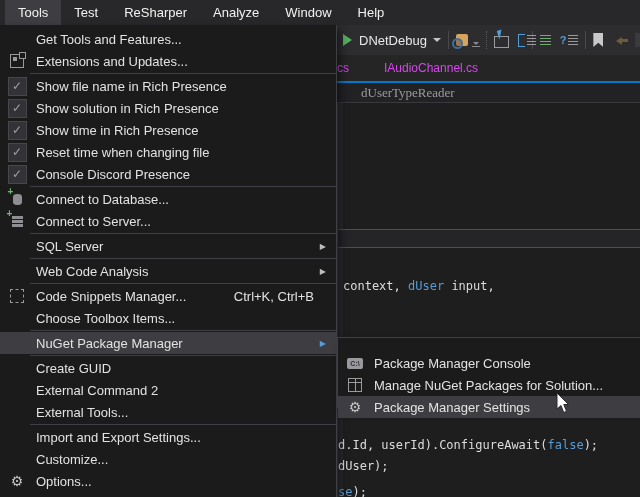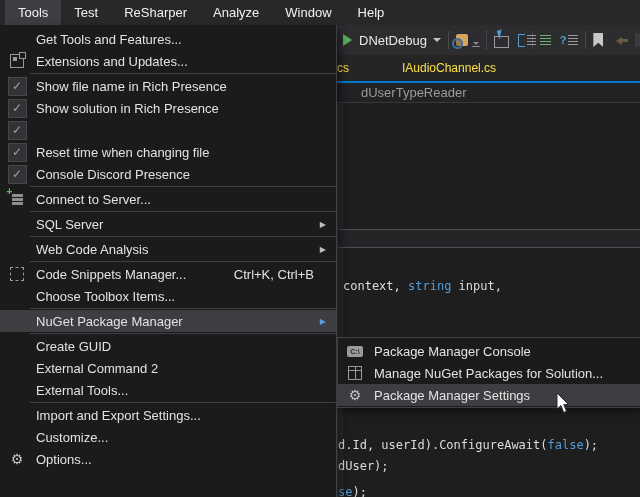--- a/index.html
+++ b/index.html
@@ -43,27 +43,27 @@
         clip-path:polygon(0 0,100% 0,100% 100%,50% 70%,0 100%);}
   .icon-bmprev{width:13px;height:12px;opacity:.4;position:relative;}
   .icon-bmprev::before{content:"";position:absolute;left:0;top:3px;width:0;height:0;
         border-right:6px solid #c9a34a;border-top:4px solid transparent;border-bottom:4px solid transparent;}
   .icon-bmprev::after{content:"";position:absolute;left:6px;top:5px;width:6px;height:3px;background:#c9a34a;}
   .edge-sliver{width:5px;height:14px;background:#4a4a4e;opacity:.5;margin-left:8px;}
 
   
   .tabrow{position:absolute;left:0;top:55px;width:640px;height:28px;background:#252526;
           border-bottom:2px solid #007acc;box-sizing:border-box;z-index:1;}
-  .tab{position:absolute;top:0;height:26px;display:flex;align-items:center;font-size:12px;color:#fde047;}
-  .tab1{left:337px;} .tab2{left:402px;} .tab3{left:545px;}
+  .tab{position:absolute;top:0;height:26px;display:flex;align-items:center;font-size:12px;color:#d946ef;}
+  .tab1{left:337px;} .tab2{left:384px;} .tab3{left:545px;}
 
   
   .navbar{position:absolute;left:0;top:83px;width:640px;height:20px;background:#222225;
           border-bottom:1px solid #39393d;box-sizing:border-box;z-index:1;}
-  .crumb{position:absolute;left:361px;top:2px;font-size:13px;color:#9b9b9b;}
+  .crumb{position:absolute;left:361px;top:2px;font-size:13px;color:#9b9b9b;font-family:Liberation Serif, serif;}
 
   
   .editor{position:absolute;left:0;top:103px;width:640px;height:394px;background:#1e1e1e;z-index:0;}
   .gutter{position:absolute;left:337px;top:103px;width:5px;height:394px;background:#2a2a2d;
           border-left:1px solid #3f3f44;}
   .fold-band{position:absolute;left:338px;top:229px;width:302px;height:17px;background:#252528;
           border-top:1px solid #4e4e54;border-bottom:1px solid #4e4e54;}
   .code{position:absolute;font-family:"DejaVu Sans Mono","Liberation Mono",monospace;
         font-size:12px;color:#dcdcdc;white-space:pre;}
   .kw{color:#569cd6;}
@@ -91,21 +91,21 @@
   .icon-db::before{content:"+";position:absolute;left:-5px;top:-8px;color:#67bd67;font-size:10px;font-weight:bold;}
   .icon-srv{position:relative;width:11px;height:11px;
         background:repeating-linear-gradient(#8f8f93 0 3px,transparent 3px 4px);}
   .icon-srv::before{content:"+";position:absolute;left:-5px;top:-8px;color:#67bd67;font-size:10px;font-weight:bold;}
   .icon-snip{width:12px;height:12px;border:1px dashed #9a9a9e;}
   .icon-gear{color:#c5c5c5;font-size:14px;line-height:1;}
 
   
   .submenu{position:absolute;left:337px;top:337px;width:303px;height:71px;background:#1b1b1c;
         border:1px solid #3f3f46;border-right:none;box-sizing:border-box;z-index:6;
-        box-shadow:4px 4px 8px rgba(0,0,0,.45);padding-top:2px;}
+        box-shadow:4px 4px 8px rgba(0,0,0,.45);padding-top:14px;}
   .srow{position:relative;height:22px;display:flex;align-items:center;padding-left:36px;
         font-size:13px;color:#e2e2e2;cursor:default;}
   .srow.hl{background:#3e3e42;}
   .icon-console{width:16px;height:11px;background:#9a9a9e;border-radius:2px;color:#2b2b2e;
         font-size:7px;font-weight:bold;display:flex;align-items:center;justify-content:center;
         font-family:"Liberation Sans",sans-serif;}
   .icon-pkg{position:relative;width:12px;height:12px;border:1px solid #9a9a9e;}
   .icon-pkg::before{content:"";position:absolute;left:50%;top:0;width:1px;height:100%;background:#9a9a9e;}
   .icon-pkg::after{content:"";position:absolute;left:0;top:3px;width:100%;height:1px;background:#9a9a9e;}
 
@@ -161,21 +161,21 @@
   </div>
 
   <div class="navbar">
     <div class="crumb">dUserTypeReader</div>
   </div>
 
   <div class="editor"></div>
   <div class="gutter"></div>
   <div class="fold-band"></div>
 
-  <div class="code" style="left:343px;top:279px;"><span>context, </span><span class="kw">string</span><span> input,</span></div>
+  <div class="code" style="left:343px;top:279px;"><span>context, </span><span class="kw">dUser</span><span> input,</span></div>
   <div class="code" style="left:338px;top:438px;"><span>d.Id, userId).ConfigureAwait(</span><span class="kw">false</span><span>);</span></div>
   <div class="code" style="left:338px;top:459px;"><span>dUser);</span></div>
   <div class="code" style="left:338px;top:485px;"><span class="kw">se</span><span>);</span></div>
 
   <div class="menu-panel">
     <div class="mrow">
         <span>Get Tools and Features...</span>
       </div>
     <div class="mrow">
         <span class="mi">
@@ -193,34 +193,41 @@
     <div class="mrow">
         <span class="mi">
           <span class="chk">✓</span>
         </span>
         <span>Show solution in Rich Presence</span>
       </div>
     <div class="mrow">
         <span class="mi">
           <span class="chk">✓</span>
         </span>
+        <span>Show time in Rich Presence</span>
       </div>
     <div class="mrow">
         <span class="mi">
           <span class="chk">✓</span>
         </span>
         <span>Reset time when changing file</span>
       </div>
     <div class="mrow">
         <span class="mi">
           <span class="chk">✓</span>
         </span>
         <span>Console Discord Presence</span>
       </div>
     <div class="msep"></div>
+    <div class="mrow">
+        <span class="mi">
+          <span class="icon-db"></span>
+        </span>
+        <span>Connect to Database...</span>
+      </div>
     <div class="mrow">
         <span class="mi">
           <span class="icon-srv"></span>
         </span>
         <span>Connect to Server...</span>
       </div>
     <div class="msep"></div>
     <div class="mrow">
         <span>SQL Server</span>
         <span class="sub-arrow">▶</span>

